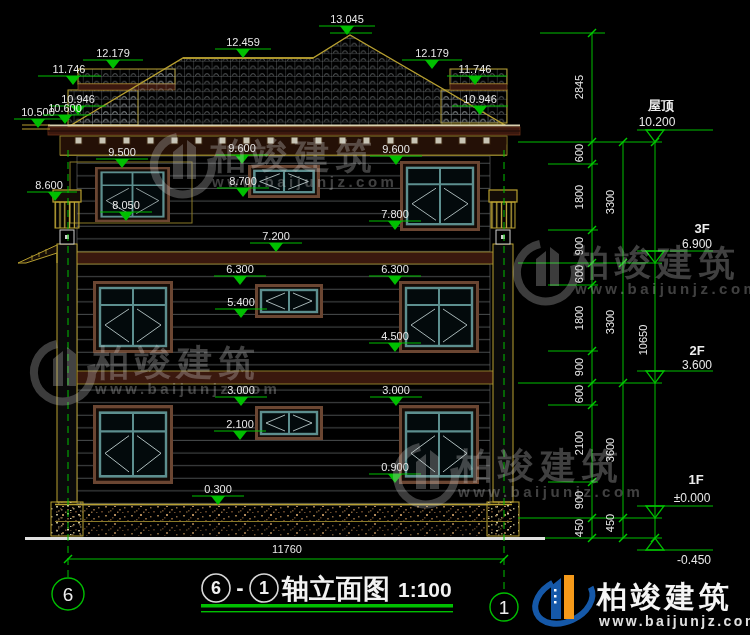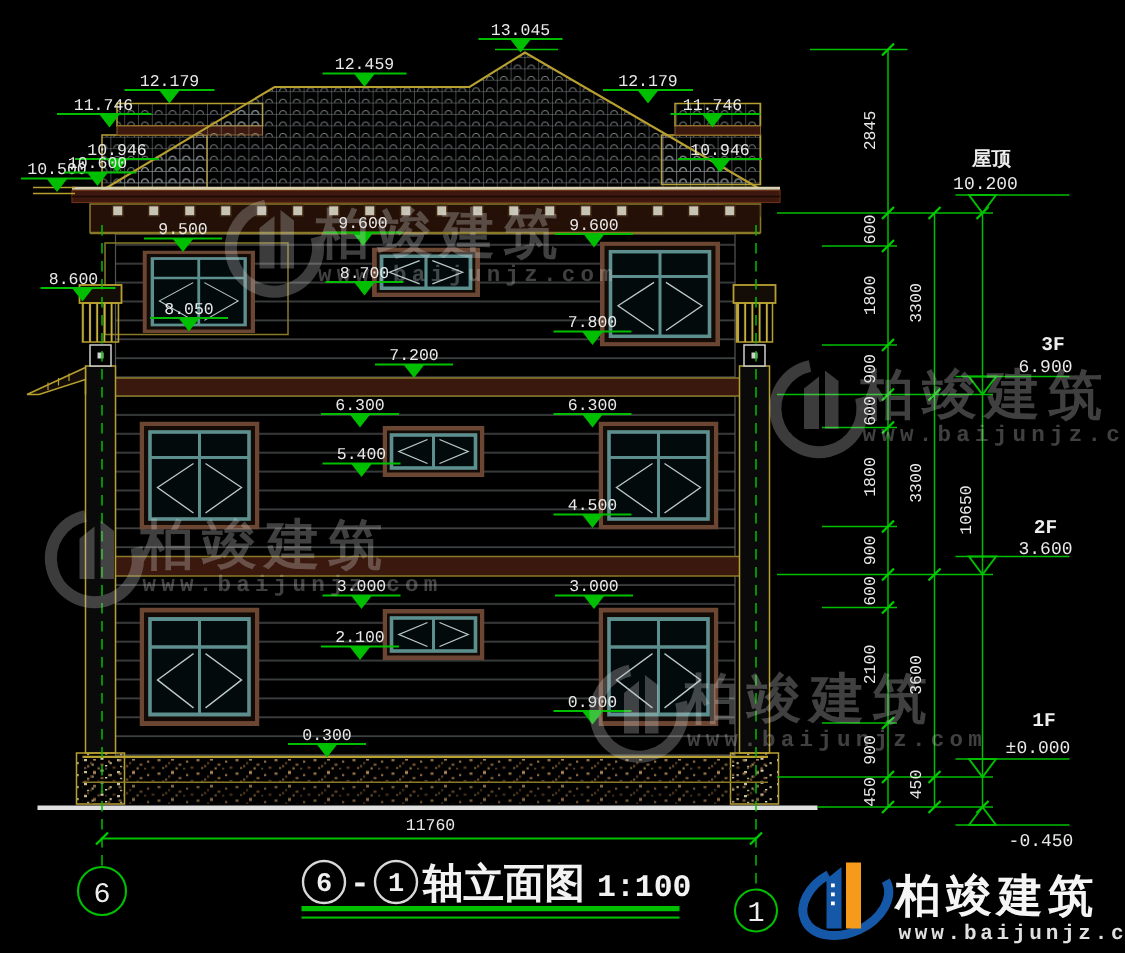--- a/index.html
+++ b/index.html
@@ -1,17 +1,17 @@
 <!DOCTYPE html>
 <html><head>
 <meta charset="utf-8">
 <style>
   html,body{margin:0;padding:0;background:#000;}
   .stage{position:relative;width:750px;height:635px;background:#000;overflow:hidden;
-         font-family:Liberation Mono, monospace;}
+         font-family:Liberation Sans, sans-serif;}
   svg{display:block;}
   
   .gl{stroke:#00bf00;stroke-width:1.2;}
   .glk{stroke:#00bf00;stroke-width:1;}
   .wt{fill:#e9e9e9;font-size:11px;text-anchor:middle;}
   .ct{fill:#e9e9e9;font-size:11px;text-anchor:middle;}
   .fl-name{fill:#ededed;font-size:13px;font-weight:bold;text-anchor:middle;}
   .fl-val{fill:#e9e9e9;font-size:12px;text-anchor:middle;}
   .axis{stroke:#00bf00;stroke-width:1;stroke-dasharray:7 5;}
   .bub{fill:none;stroke:#00bf00;stroke-width:1.4;}

